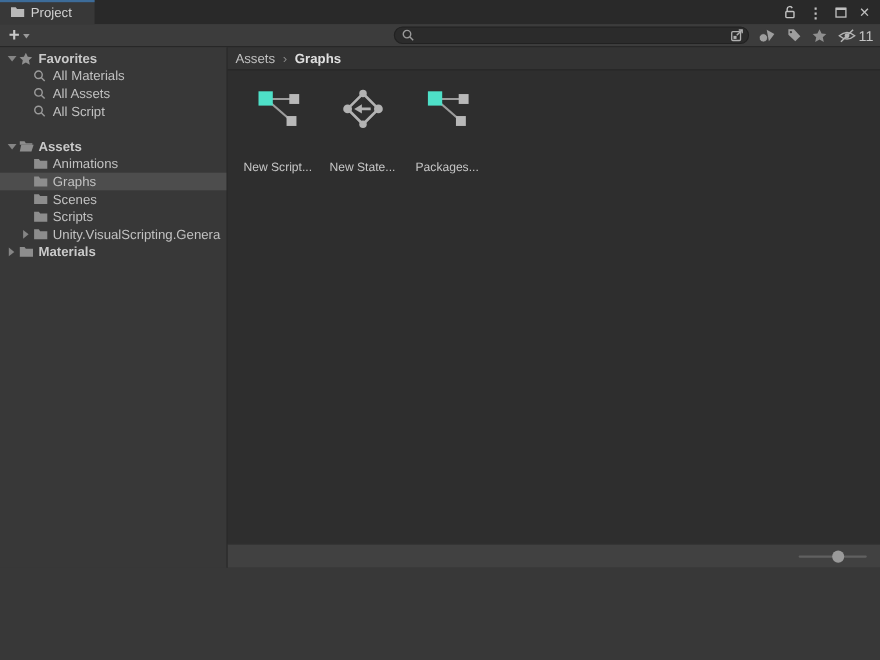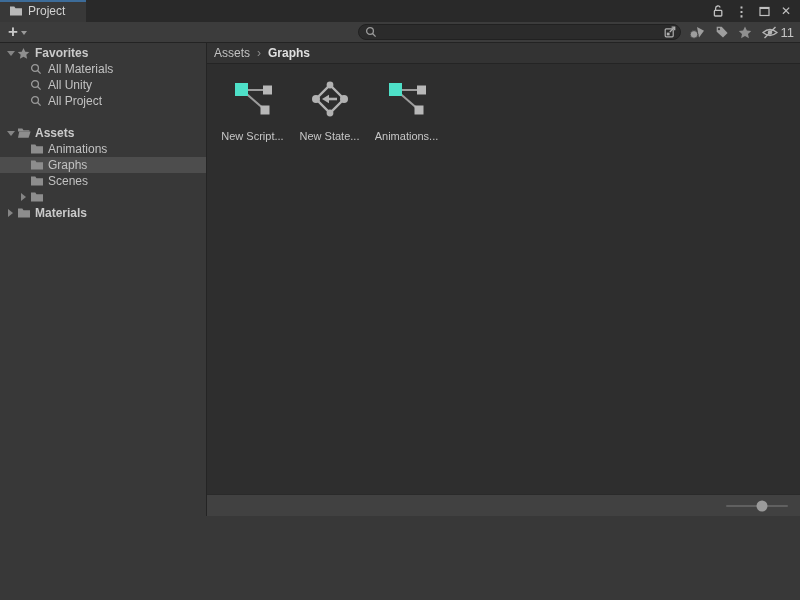--- a/index.html
+++ b/index.html
@@ -63,21 +63,21 @@
   .main{flex:1;min-width:0;background:#2e2e2e;display:flex;flex-direction:column;}
   .breadcrumb{
     height:21px;flex:none;background:#333333;border-bottom:1px solid #242424;box-sizing:border-box;
     display:flex;align-items:center;gap:7px;padding-left:7px;font-size:12px;color:#c2c2c2;
   }
   .crumb-last{font-weight:bold;color:#e0e0e0;}
   .sep{color:#8a8a8a;font-size:12px;}
   .content{flex:1;min-height:0;display:flex;align-items:flex-start;padding:14px 0 0 7px;}
   .asset{width:77px;display:flex;flex-direction:column;align-items:center;}
   .asset-iconbox{width:44px;height:44px;display:flex;align-items:center;justify-content:center;}
-  .asset-label{margin-top:8px;font-size:11px;color:#c6c6c6;max-width:75px;white-space:nowrap;overflow:hidden;}
+  .asset-label{margin-top:24px;font-size:11px;color:#c6c6c6;max-width:75px;white-space:nowrap;overflow:hidden;}
 
   
   .statusbar{height:22px;flex:none;background:#414141;border-top:1px solid #2a2a2a;box-sizing:border-box;position:relative;}
   .slider{position:absolute;right:12px;top:50%;width:62px;height:2px;background:#606060;transform:translateY(-50%);border-radius:1px;}
   .slider-thumb{position:absolute;top:50%;transform:translate(-50%,-50%);width:11px;height:11px;border-radius:50%;background:#9a9a9a;left:58%;}
 </style>
 </head>
 <body>
 
 <div class="window">
@@ -171,31 +171,31 @@
         <span class="lbl">All Materials</span>
       </div>
       <div class="row lvl1">
         <span class="arr"></span>
         <span class="ric">
           <svg width="12" height="12" viewBox="0 0 12 12">
               <circle cx="5" cy="5" r="3.4" fill="none" stroke="#9a9a9a" stroke-width="1.3"></circle>
               <line x1="7.5" y1="7.5" x2="10.6" y2="10.6" stroke="#9a9a9a" stroke-width="1.3"></line>
             </svg>
         </span>
-        <span class="lbl">All Unity</span>
+        <span class="lbl">All Assets</span>
       </div>
       <div class="row lvl1">
         <span class="arr"></span>
         <span class="ric">
           <svg width="12" height="12" viewBox="0 0 12 12">
               <circle cx="5" cy="5" r="3.4" fill="none" stroke="#9a9a9a" stroke-width="1.3"></circle>
               <line x1="7.5" y1="7.5" x2="10.6" y2="10.6" stroke="#9a9a9a" stroke-width="1.3"></line>
             </svg>
         </span>
-        <span class="lbl">All Project</span>
+        <span class="lbl">All Script</span>
       </div>
 
       <div class="gap"></div>
 
       <div class="row b lvl0">
         <span class="arr">
             <span class="tri-down"></span>
           </span>
         <span class="ric">
           <svg width="14" height="12" viewBox="0 0 14 12">
@@ -226,28 +226,38 @@
       <div class="row lvl1">
         <span class="arr"></span>
         <span class="ric">
           <svg width="14" height="12" viewBox="0 0 14 12">
               <path d="M1 1.5h4.3l1.2 1.7H13v7.3H1z" fill="#8d8d8d"></path>
             </svg>
         </span>
         <span class="lbl">Scenes</span>
       </div>
       <div class="row lvl1">
+        <span class="arr"></span>
+        <span class="ric">
+          <svg width="14" height="12" viewBox="0 0 14 12">
+              <path d="M1 1.5h4.3l1.2 1.7H13v7.3H1z" fill="#8d8d8d"></path>
+            </svg>
+        </span>
+        <span class="lbl">Scripts</span>
+      </div>
+      <div class="row lvl1">
         <span class="arr">
             <span class="tri-right"></span>
           </span>
         <span class="ric">
           <svg width="14" height="12" viewBox="0 0 14 12">
               <path d="M1 1.5h4.3l1.2 1.7H13v7.3H1z" fill="#8d8d8d"></path>
             </svg>
         </span>
+        <span class="lbl">Unity.VisualScripting.Genera</span>
       </div>
       <div class="row b lvl0">
         <span class="arr">
             <span class="tri-right"></span>
           </span>
         <span class="ric">
           <svg width="14" height="12" viewBox="0 0 14 12">
               <path d="M1 1.5h4.3l1.2 1.7H13v7.3H1z" fill="#8d8d8d"></path>
             </svg>
         </span>
@@ -295,21 +305,21 @@
         <div class="asset">
           <div class="asset-iconbox">
             <svg width="44" height="40" viewBox="0 0 44 40">
               <line x1="11" y1="10" x2="36" y2="10" stroke="#9c9c9c" stroke-width="2"></line>
               <line x1="11" y1="10" x2="34" y2="30" stroke="#9c9c9c" stroke-width="2"></line>
               <rect x="4" y="3" width="13" height="13" style="fill:var(--node-teal,#4ee0c8)"></rect>
               <rect x="32" y="5.5" width="9" height="9" fill="#b8b8b8"></rect>
               <rect x="29.5" y="25.5" width="9" height="9" fill="#b8b8b8"></rect>
             </svg>
           </div>
-          <div class="asset-label">Animations...</div>
+          <div class="asset-label">Packages...</div>
         </div>
 
       </div>
 
       <div class="statusbar">
         <div class="slider">
           <div class="slider-thumb" style="left:58%"></div>
         </div>
       </div>
     </div>

